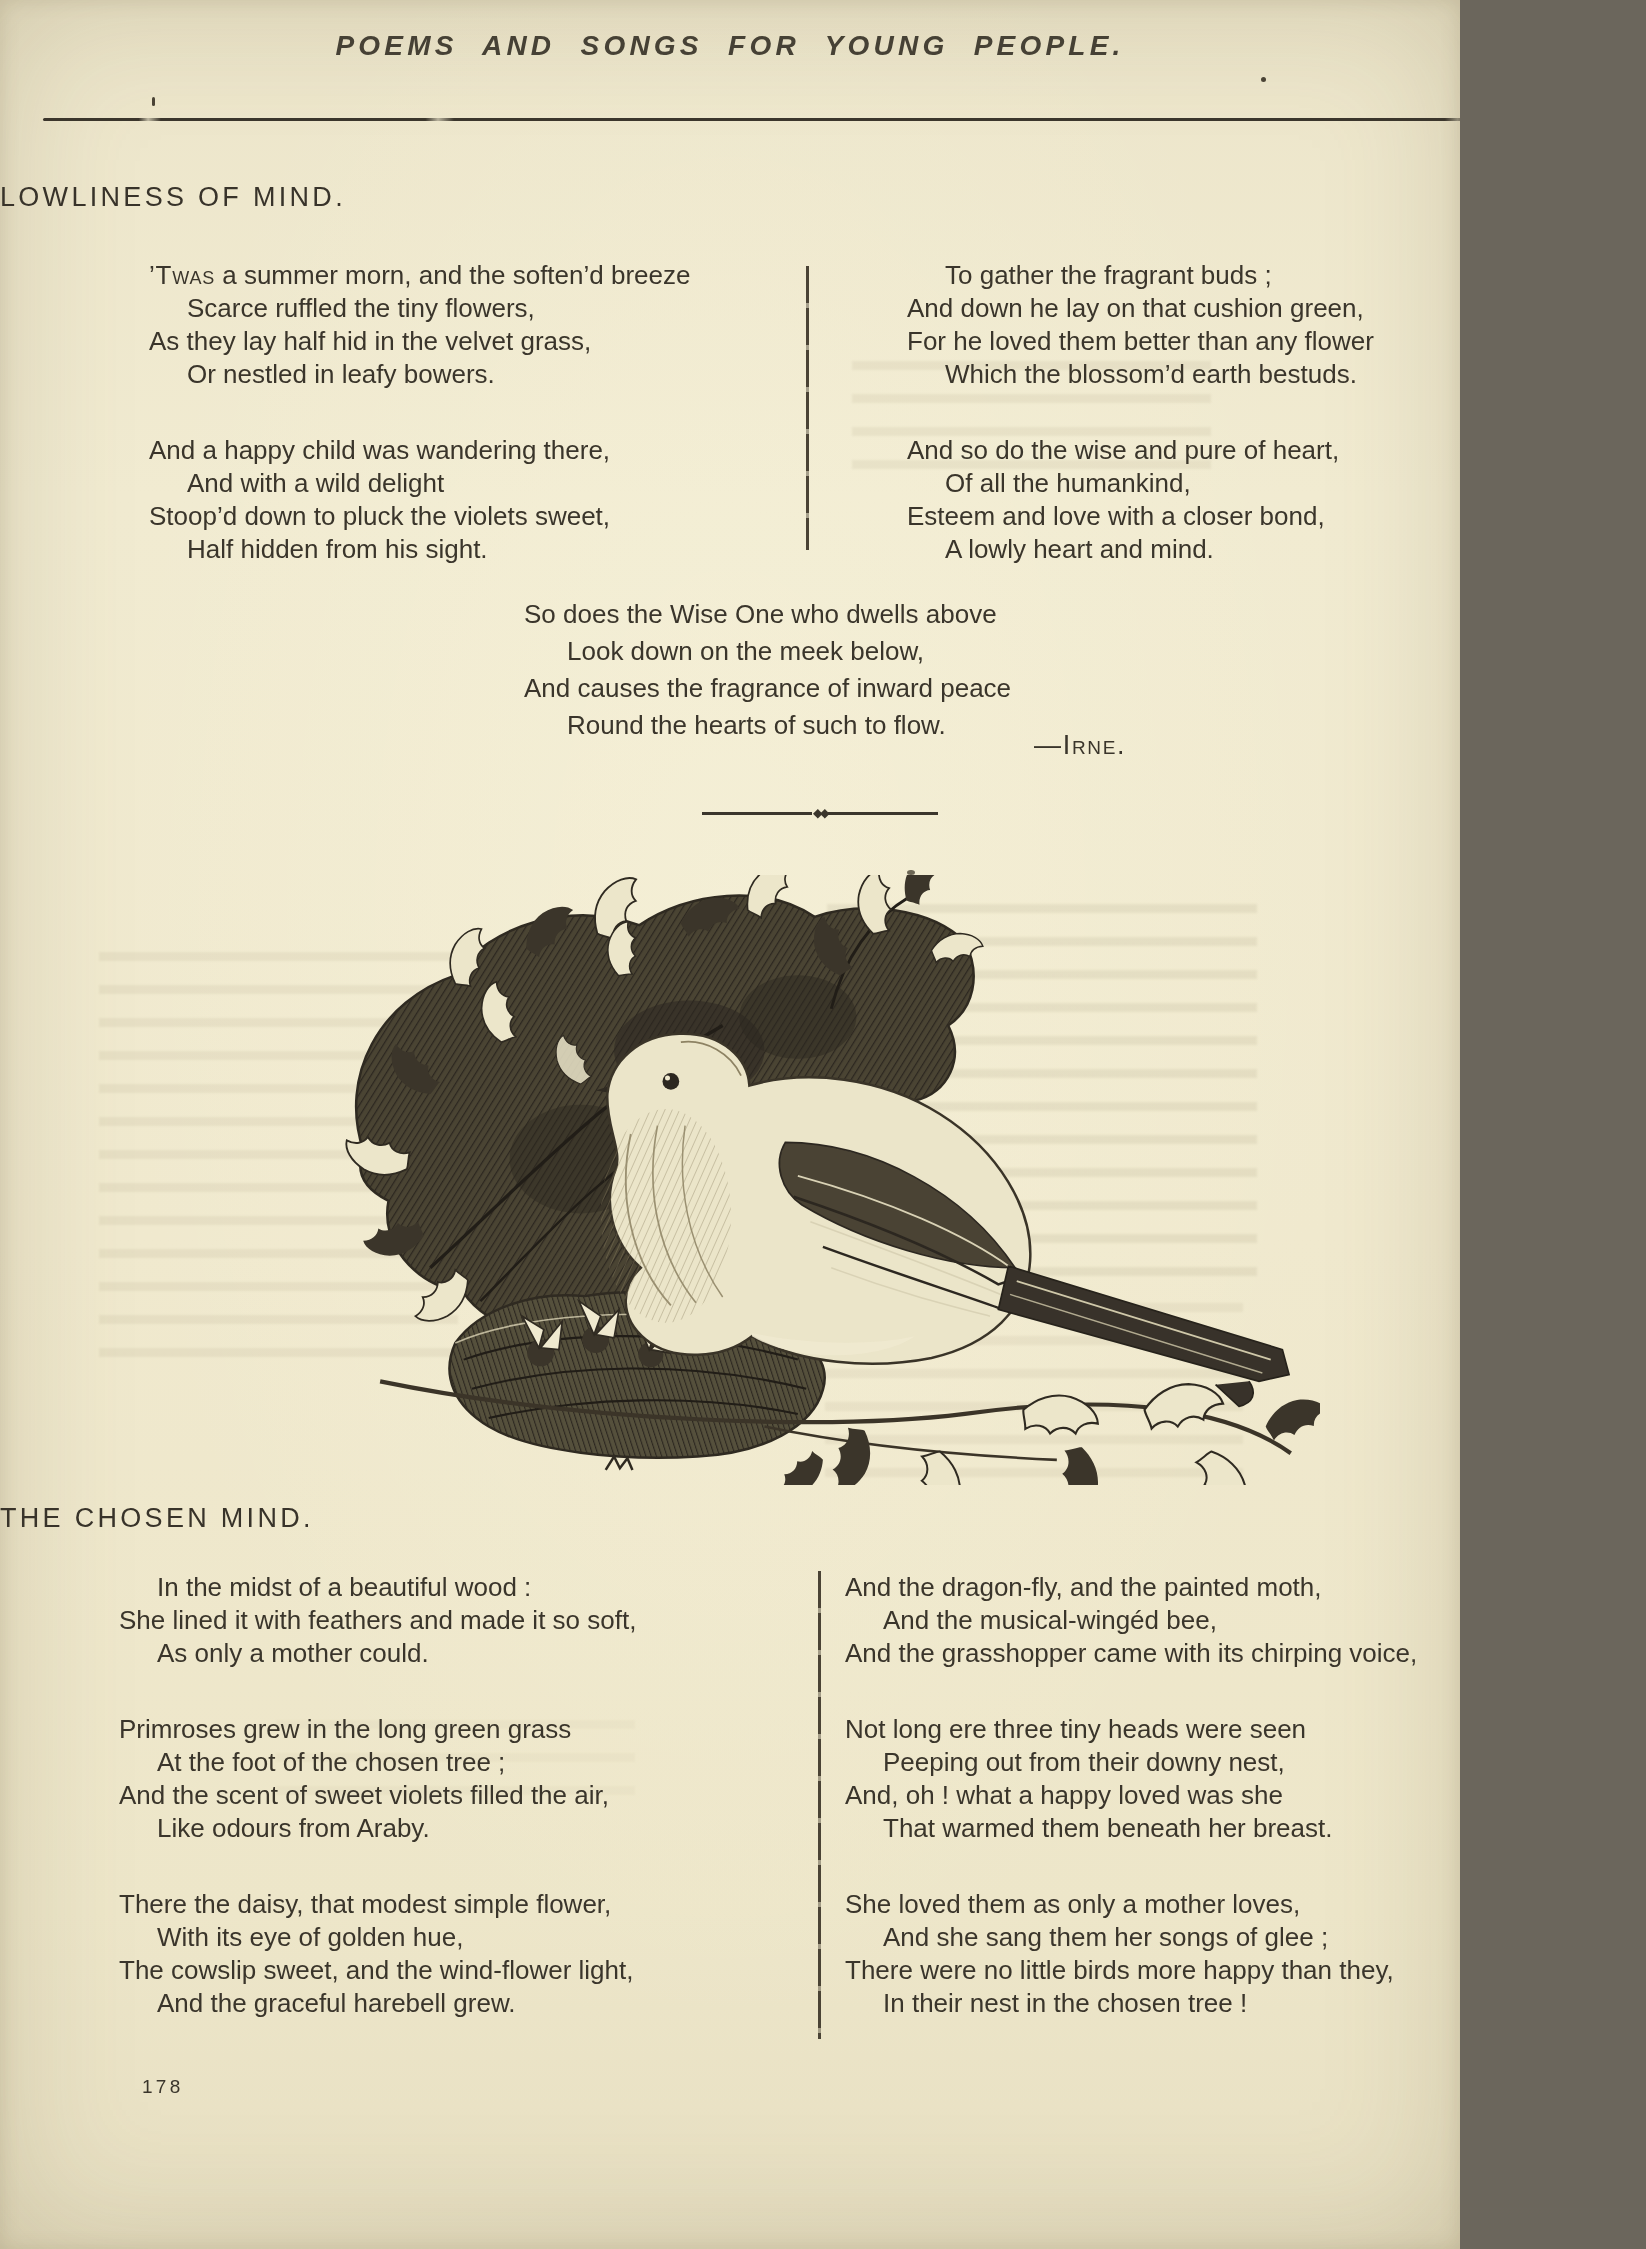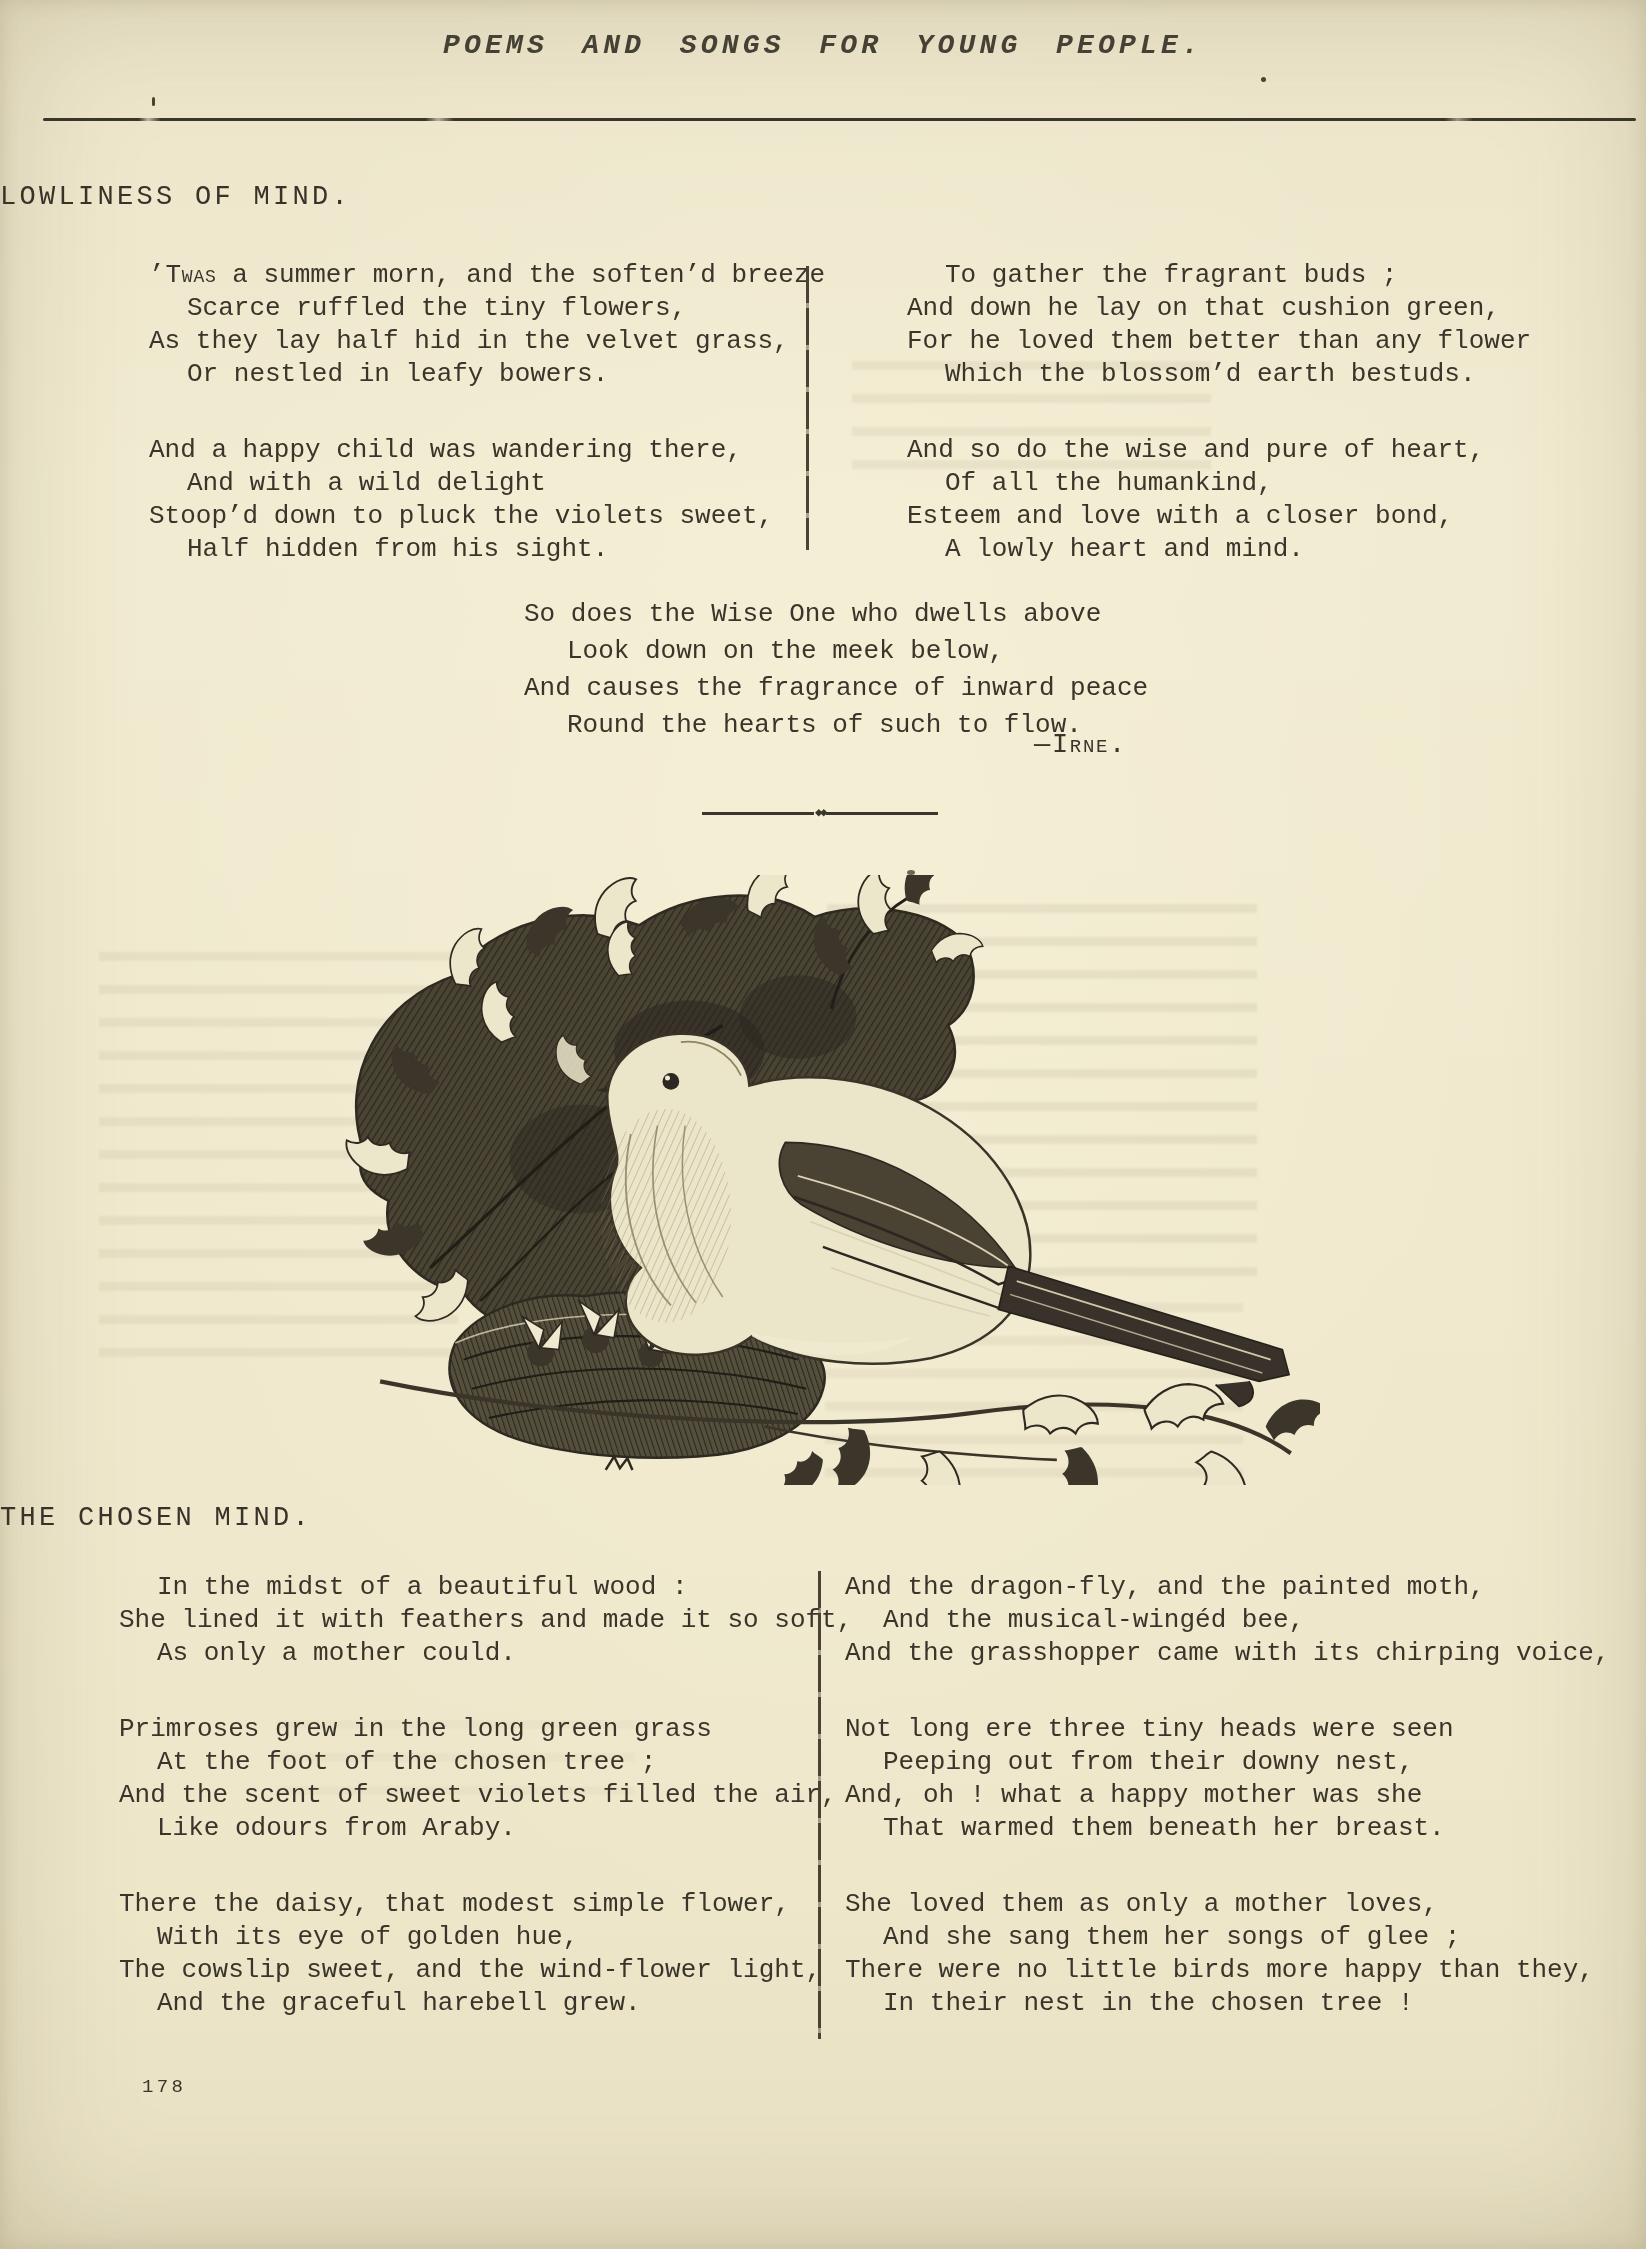--- a/index.html
+++ b/index.html
@@ -1,22 +1,22 @@
 <!DOCTYPE html>
 <html style="font-size:13.4px"><head>
 <meta charset="utf-8">
 <style>
   html,body{margin:0;padding:0;background:#6b665c;}
   .page{
-    position:relative;width:1646px;height:2250px;overflow:hidden;
+    position:relative;width:1460px;height:2250px;overflow:hidden;
     background:
       radial-gradient(ellipse at 50% 40%, rgba(255,252,230,.25), rgba(0,0,0,0) 60%),
       linear-gradient(180deg,#ece5ca 0%, #f1ebd1 22%, #f0e9ce 55%, #ede6c9 85%, #e7dfc2 100%);
     box-shadow: inset 0 0 134px rgba(110,95,60,.22), inset 0 0 20px rgba(110,95,60,.18);
-    font-family:Liberation Mono, monospace;
+    font-family:Liberation Sans, sans-serif;
     color:#3a352b;
   }
   .running-head{
     position:absolute;top:30px;left:0;right:0;text-align:center;
     font-style:italic;font-weight:bold;font-size:28px;letter-spacing:4.2px;word-spacing:13.4px;
     color:#464135;
   }
   .head-rule{
     position:absolute;top:118px;left:43px;width:1593px;height:3.3px;border-radius:1.7px;
     background:linear-gradient(90deg,
@@ -258,21 +258,21 @@
 
   <div class="col" id="p2-right">
     <div class="stanza">
       <p class="line">And the dragon-fly, and the painted moth,</p>
       <p class="line ind">And the musical-wingéd bee,</p>
       <p class="line">And the grasshopper came with its chirping voice,</p>
     </div>
     <div class="stanza">
       <p class="line">Not long ere three tiny heads were seen</p>
       <p class="line ind">Peeping out from their downy nest,</p>
-      <p class="line">And, oh ! what a happy mother was she</p>
+      <p class="line">And, oh ! what a happy loved was she</p>
       <p class="line ind">That warmed them beneath her breast.</p>
     </div>
     <div class="stanza">
       <p class="line">She loved them as only a mother loves,</p>
       <p class="line ind">And she sang them her songs of glee ;</p>
       <p class="line">There were no little birds more happy than they,</p>
       <p class="line ind">In their nest in the chosen tree !</p>
     </div>
   </div>
 

